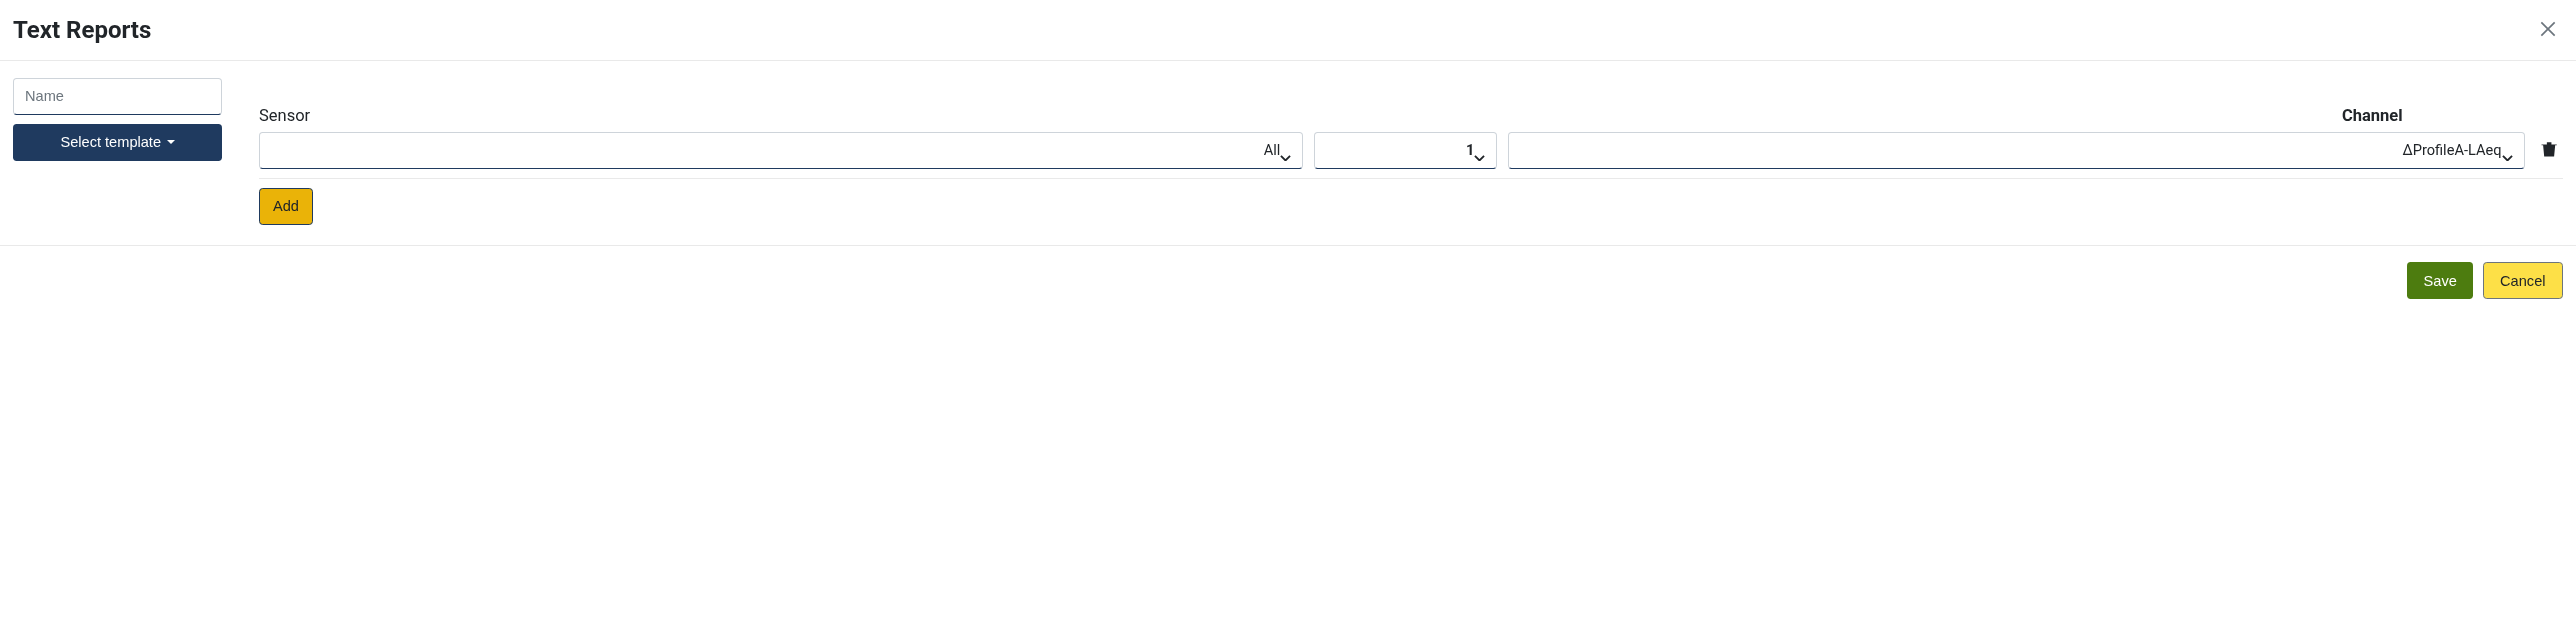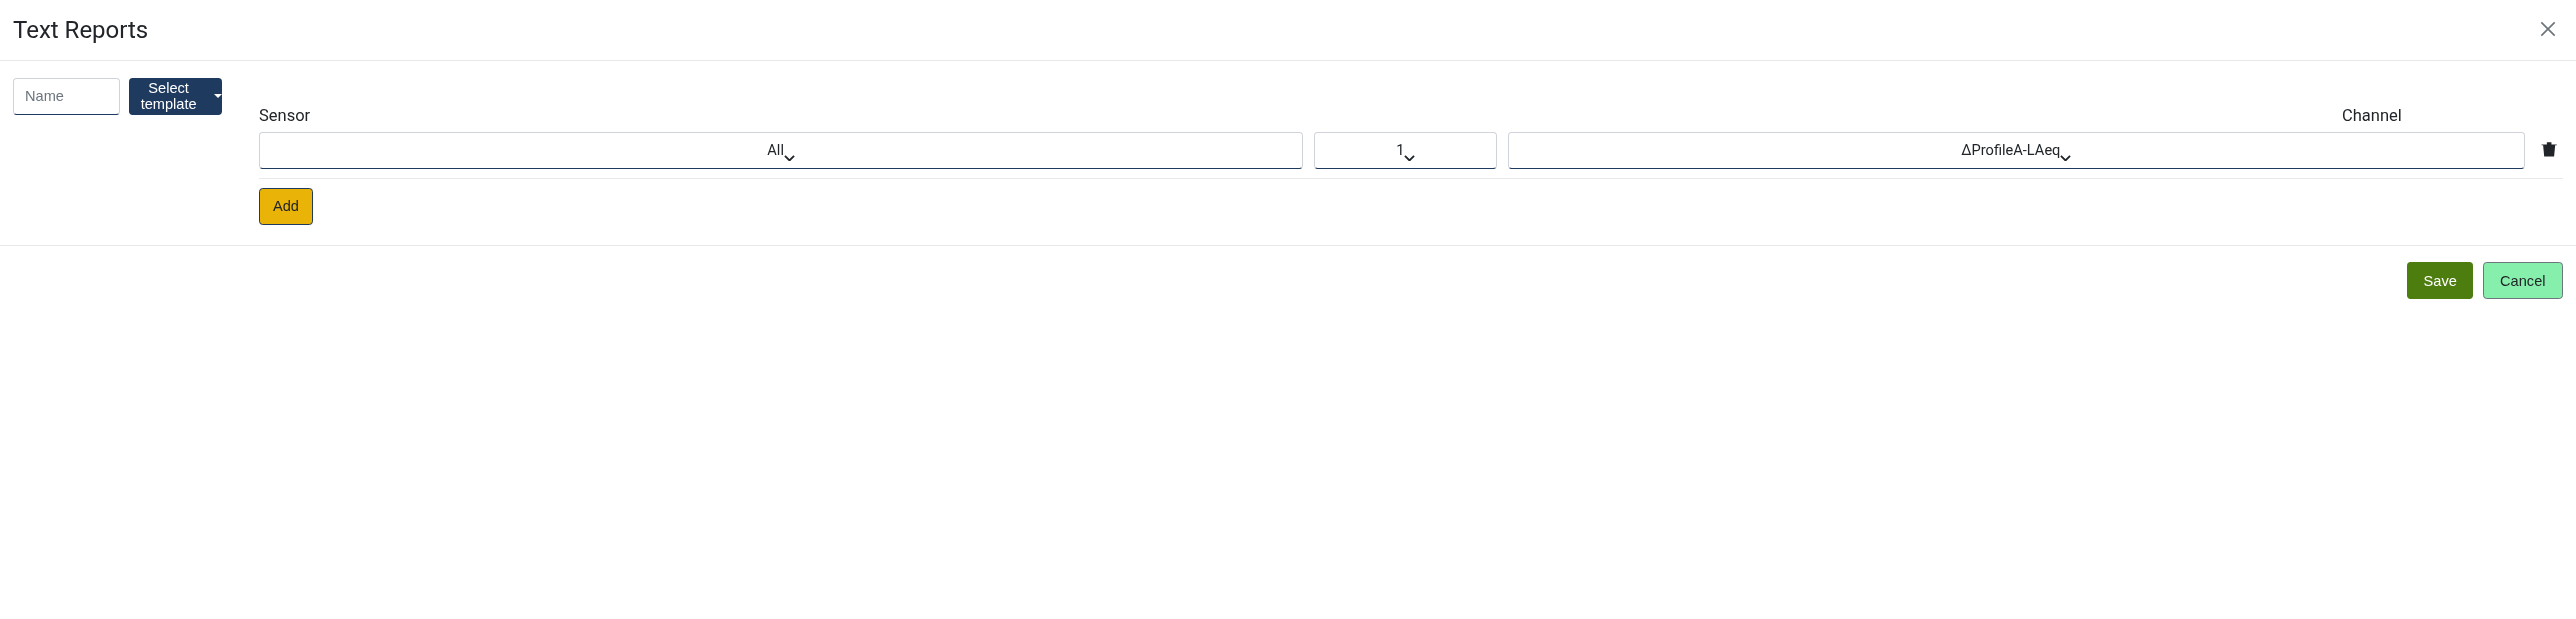--- a/index.html
+++ b/index.html
@@ -18,21 +18,21 @@
     }
     .header {
       display: flex;
       justify-content: space-between;
       align-items: center;
       padding: 13px 13px 13px 13px;
       border-bottom: 0.9px solid #e9e9e9;
     }
     .title {
       font-size: 24px;
-      font-weight: 400;
+      font-weight: 700;
       color: #212529;
     }
     .close-btn {
       background: none;
       border: none;
       cursor: pointer;
       color: #6c757d;
       padding: 5.5px;
     }
     .close-btn svg {
@@ -42,21 +42,21 @@
       stroke-width: 2;
     }
     .body {
       display: flex;
       padding: 16.5px 13px 20px 13px;
       gap: 37px;
       border-bottom: 0.9px solid #e9e9e9;
     }
     .left-col {
       display: flex;
-      flex-direction: row;
+      flex-direction: column;
       gap: 9.2px;
       width: 209px;
       flex-shrink: 0;
     }
     .name-input {
       width: 100%;
       height: 37px;
       padding: 5.5px 11px;
       border: 0.9px solid #ced4da;
       border-bottom: 1.8px solid #1f3a5f;
@@ -127,20 +127,21 @@
       display: flex;
       align-items: center;
       gap: 11px;
     }
     .col-sensor {
       flex: 1 1 458px;
       min-width: 183px;
     }
     .col-channel {
       flex: 0 0 183px;
+      font-weight: bold;
     }
     .col-function {
       flex: 1 1 430px;
       min-width: 183px;
     }
     .col-delete {
       flex: 0 0 27.5px;
       display: flex;
       justify-content: center;
     }
@@ -155,21 +156,21 @@
       height: 37px;
       padding: 5.5px 11px;
       border: 0.9px solid #ced4da;
       border-bottom: 1.8px solid #1f3a5f;
       border-radius: 3.7px;
       font-size: 14.6px;
       color: #212529;
       background: #fff;
       display: flex;
       align-items: center;
-      justify-content: center;
+      justify-content: flex-end;
       cursor: pointer;
     }
     .delete-btn {
       background: none;
       border: none;
       cursor: pointer;
       padding: 3.7px;
       color: #212529;
     }
     .delete-btn svg {
@@ -205,21 +206,21 @@
       background: #4d7c0f;
       color: #ffffff;
       border: none;
       border-radius: 3.7px;
       font-size: 14.6px;
       cursor: pointer;
     }
     .cancel-btn {
       height: 37px;
       padding: 5.5px 16.5px;
-      background: #86efac;
+      background: #fde047;
       color: #212529;
       border: 0.9px solid #6c757d;
       border-radius: 3.7px;
       font-size: 14.6px;
       cursor: pointer;
     }
     .labels-row {
       padding-right: 38px;
     }
     .labels-row .field-label {

